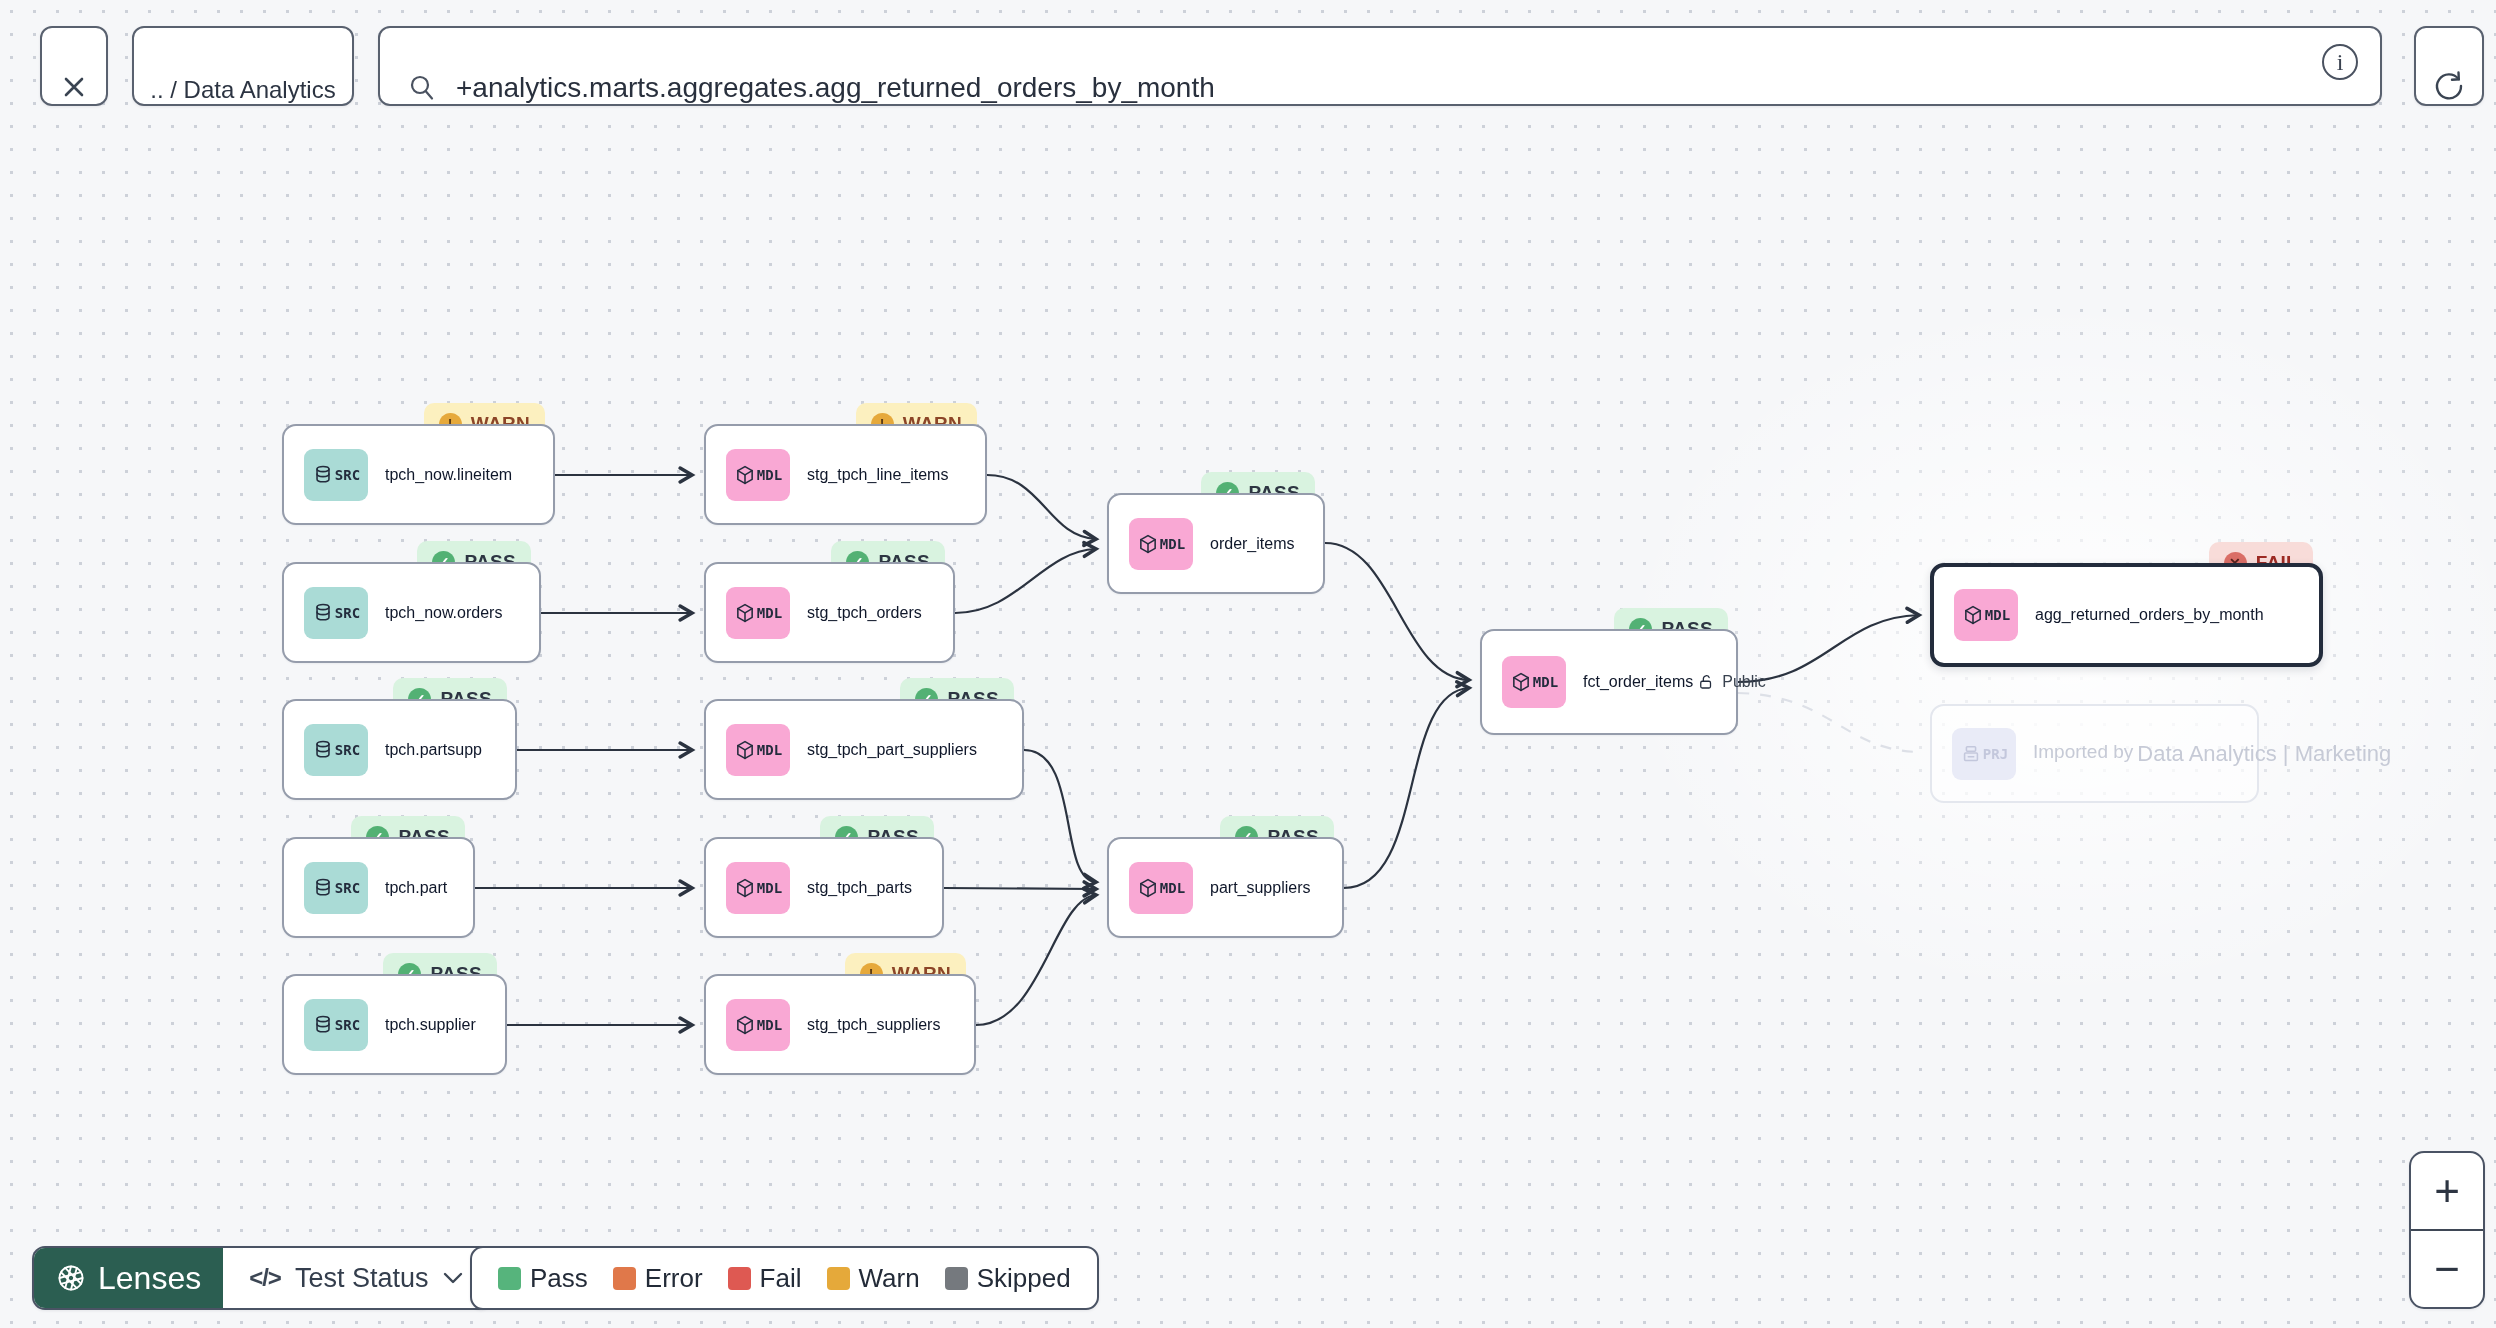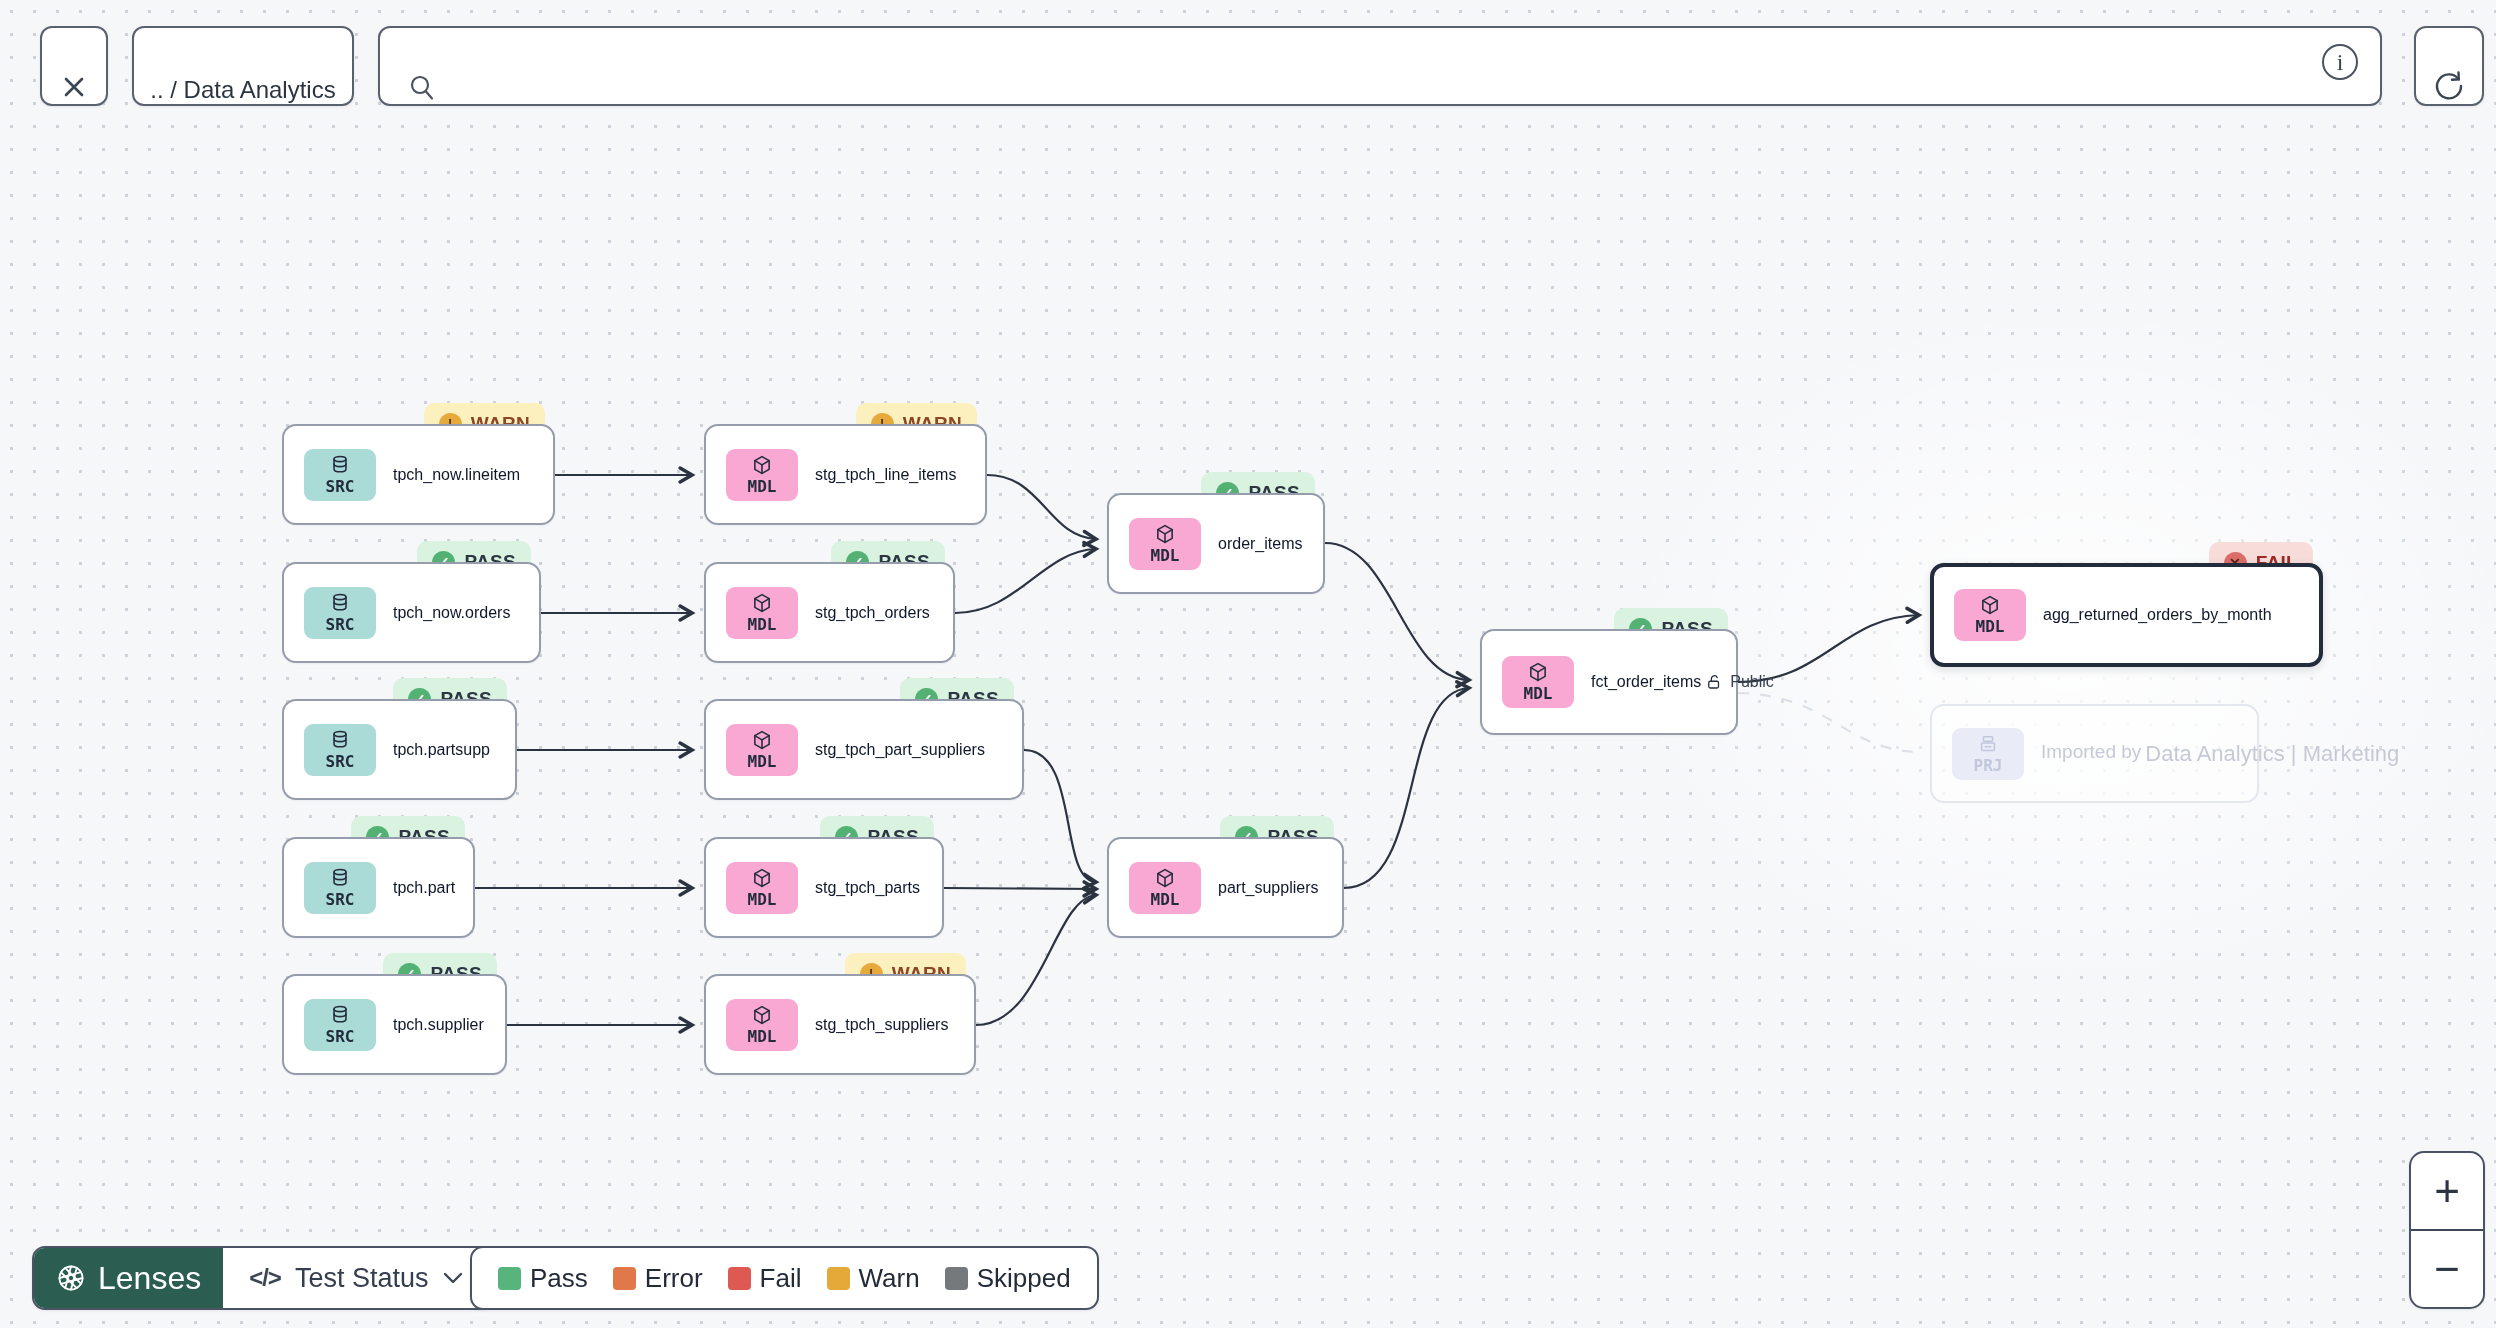--- a/index.html
+++ b/index.html
@@ -61,23 +61,23 @@
   .b-fail .dot { background:#da6e66; color:#54201c; }
 
   .card {
     position:relative; width:100%; height:100%;
     background:#fff; border:2px solid #959cab; border-radius:14px;
     display:flex; align-items:center; gap:17px; padding:0 18px 0 20px;
     box-shadow:0 1px 2px rgba(25,35,55,.05);
   }
   .card.selected { border:4px solid #232c3c; box-shadow:0 3px 8px rgba(25,35,55,.14); }
   .tile {
-    flex:0 0 auto; width:72px; height:52px; border-radius:9px;
-    display:flex; flex-direction:column; align-items:center; justify-content:center; gap:1px;
-    font-family:"DejaVu Sans Mono", monospace; font-size:16px; font-weight:700; color:#232c3d;
+    flex:0 0 auto; width:64px; height:52px; border-radius:9px;
+    display:flex; flex-direction:row; align-items:center; justify-content:center; gap:1px;
+    font-family:"DejaVu Sans Mono", monospace; font-size:14px; font-weight:700; color:#232c3d;
   }
   .t-src { background:#aadbd6; }
   .t-mdl { background:#f9a8d4; }
   .t-prj { background:#e9ebf7; color:#c3c7dc;align-items:center; }
   .nlabel { font-size:16px; color:#0f172a; white-space:nowrap; }
   .ncol { display:flex; flex-direction:row; gap:4px; }
   .subrow { display:flex; align-items:center; gap:7px; font-size:16px; color:#39424f; }
 
   .node-faded .card { background:rgba(255,255,255,.55); border:2px solid #e4e7ee; box-shadow:none; }
   .node-faded .nlabel { color:#c6cad6; font-size:19px; }
@@ -438,20 +438,21 @@
       </svg>
   </div>
   <div class="tb-btn btn-crumb">
       <span>.. / Data Analytics</span>
     </div>
   <div class="tb-btn searchbox">
     <svg width="32" height="32" viewBox="0 0 32 32">
         <circle cx="14" cy="13" r="8" fill="none" stroke="#4a5260" stroke-width="2.2"></circle>
         <path d="M20 19.5 L26 26.5" stroke="#4a5260" stroke-width="2.2" stroke-linecap="round"></path>
       </svg>
+    <input type="text" value="+analytics.marts.aggregates.agg_returned_orders_by_month" style="">
     <span class="info-badge">i</span>
   </div>
   <div class="tb-btn btn-refresh">
     <svg width="36" height="36" viewBox="0 0 36 36" fill="none" stroke="#3a4452" stroke-width="2.4" stroke-linecap="round">
         <path d="M27.5 11 A12 12 0 1 0 30 18"></path>
         <path d="M27.5 4.5 L27.8 11.3 L21 11.8"></path>
       </svg>
   </div>
 
   <div class="lenses-pill">

